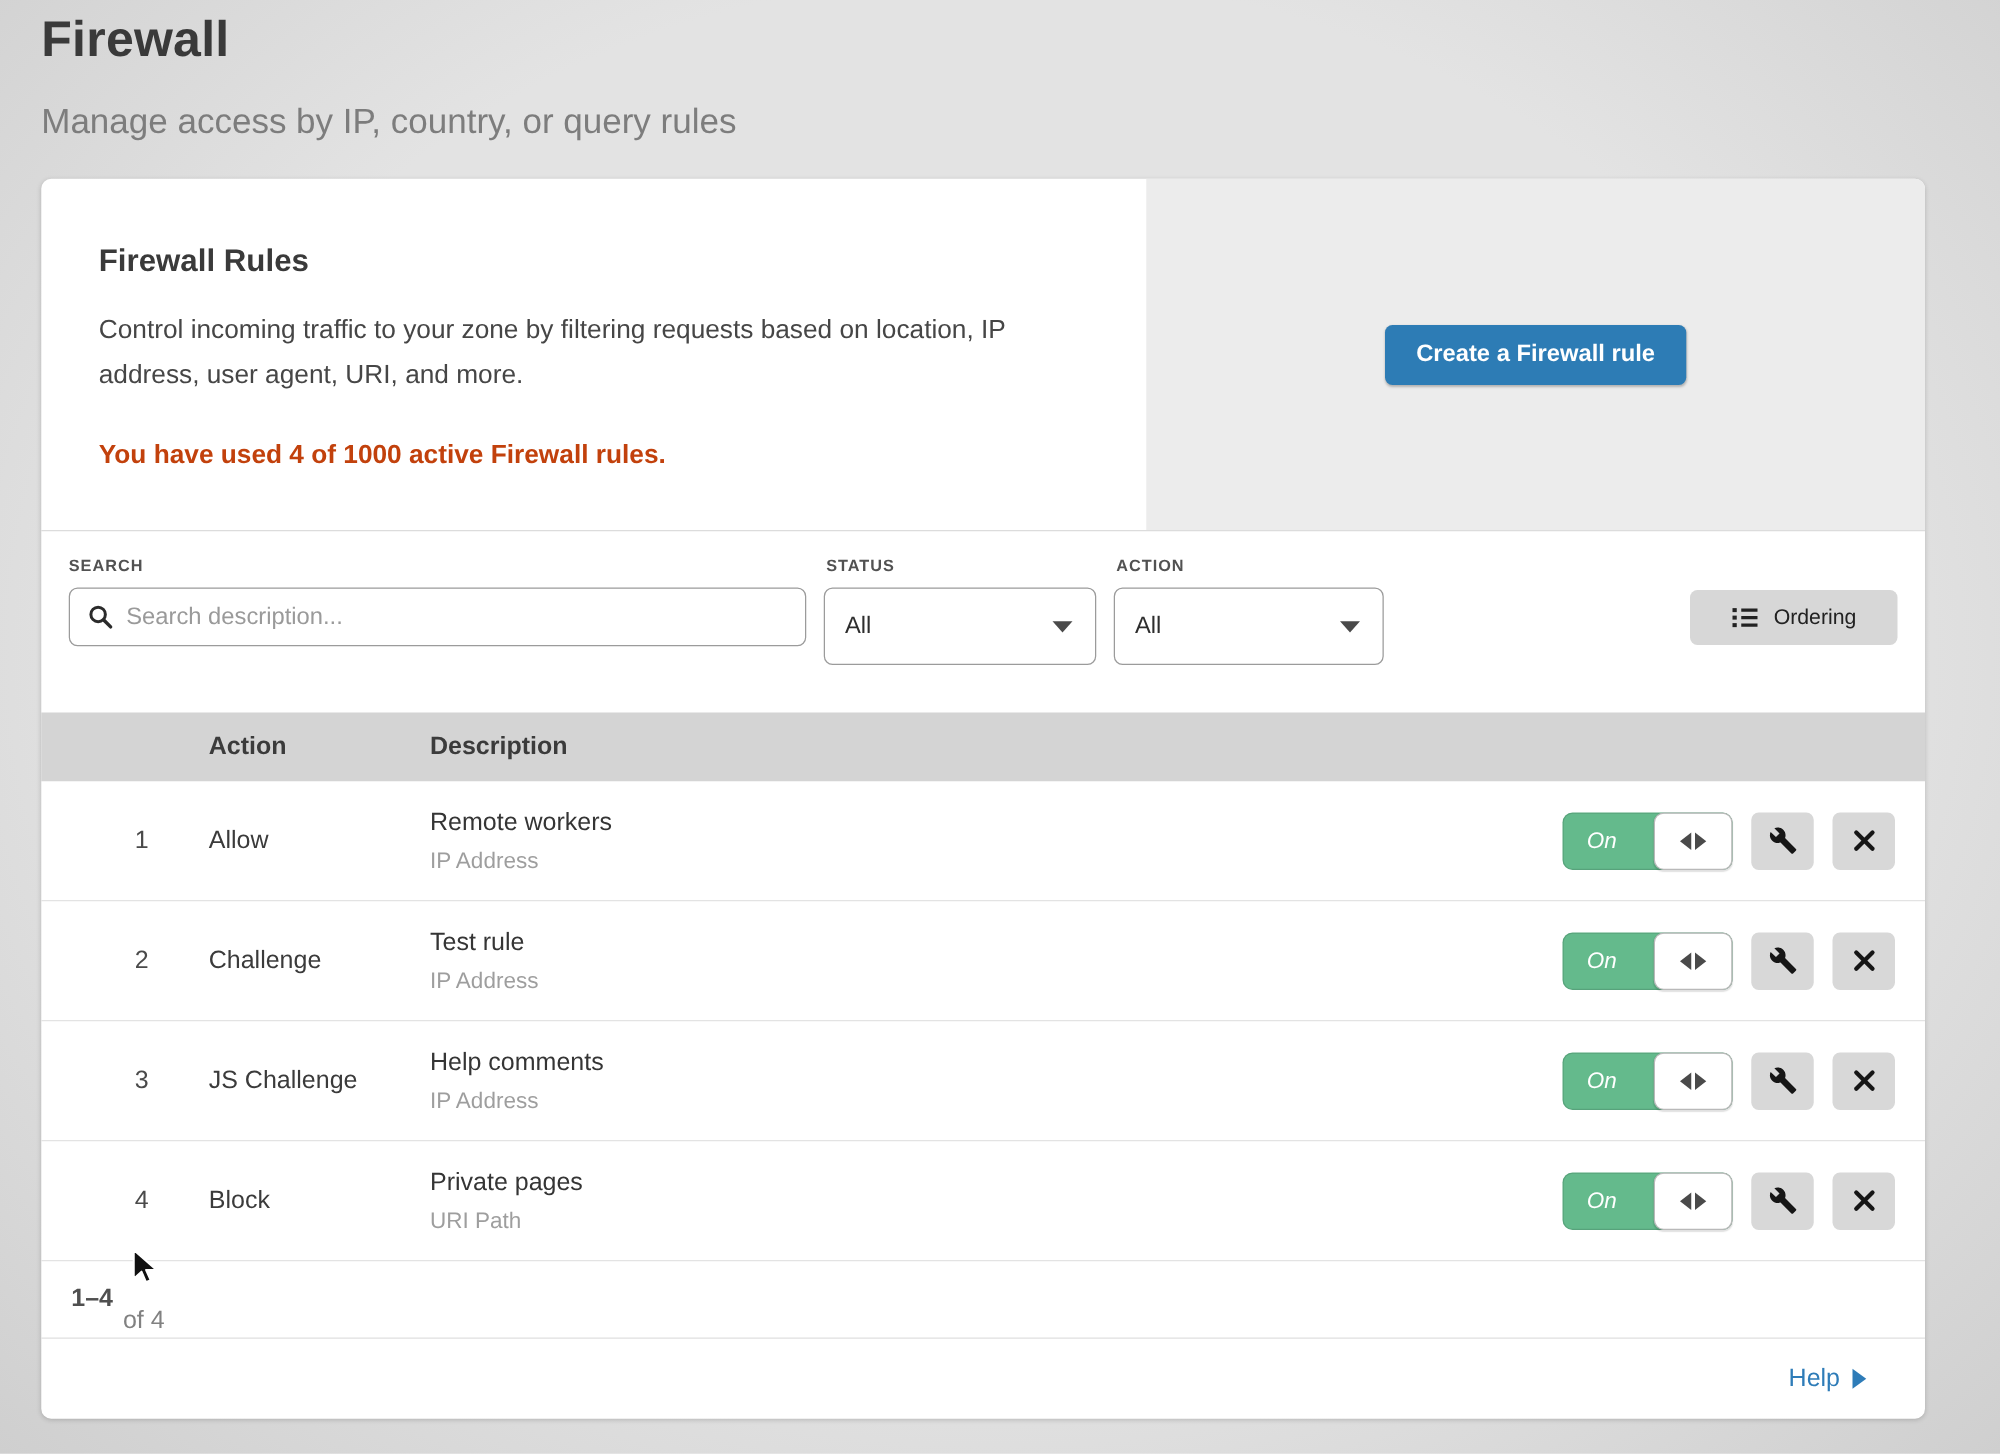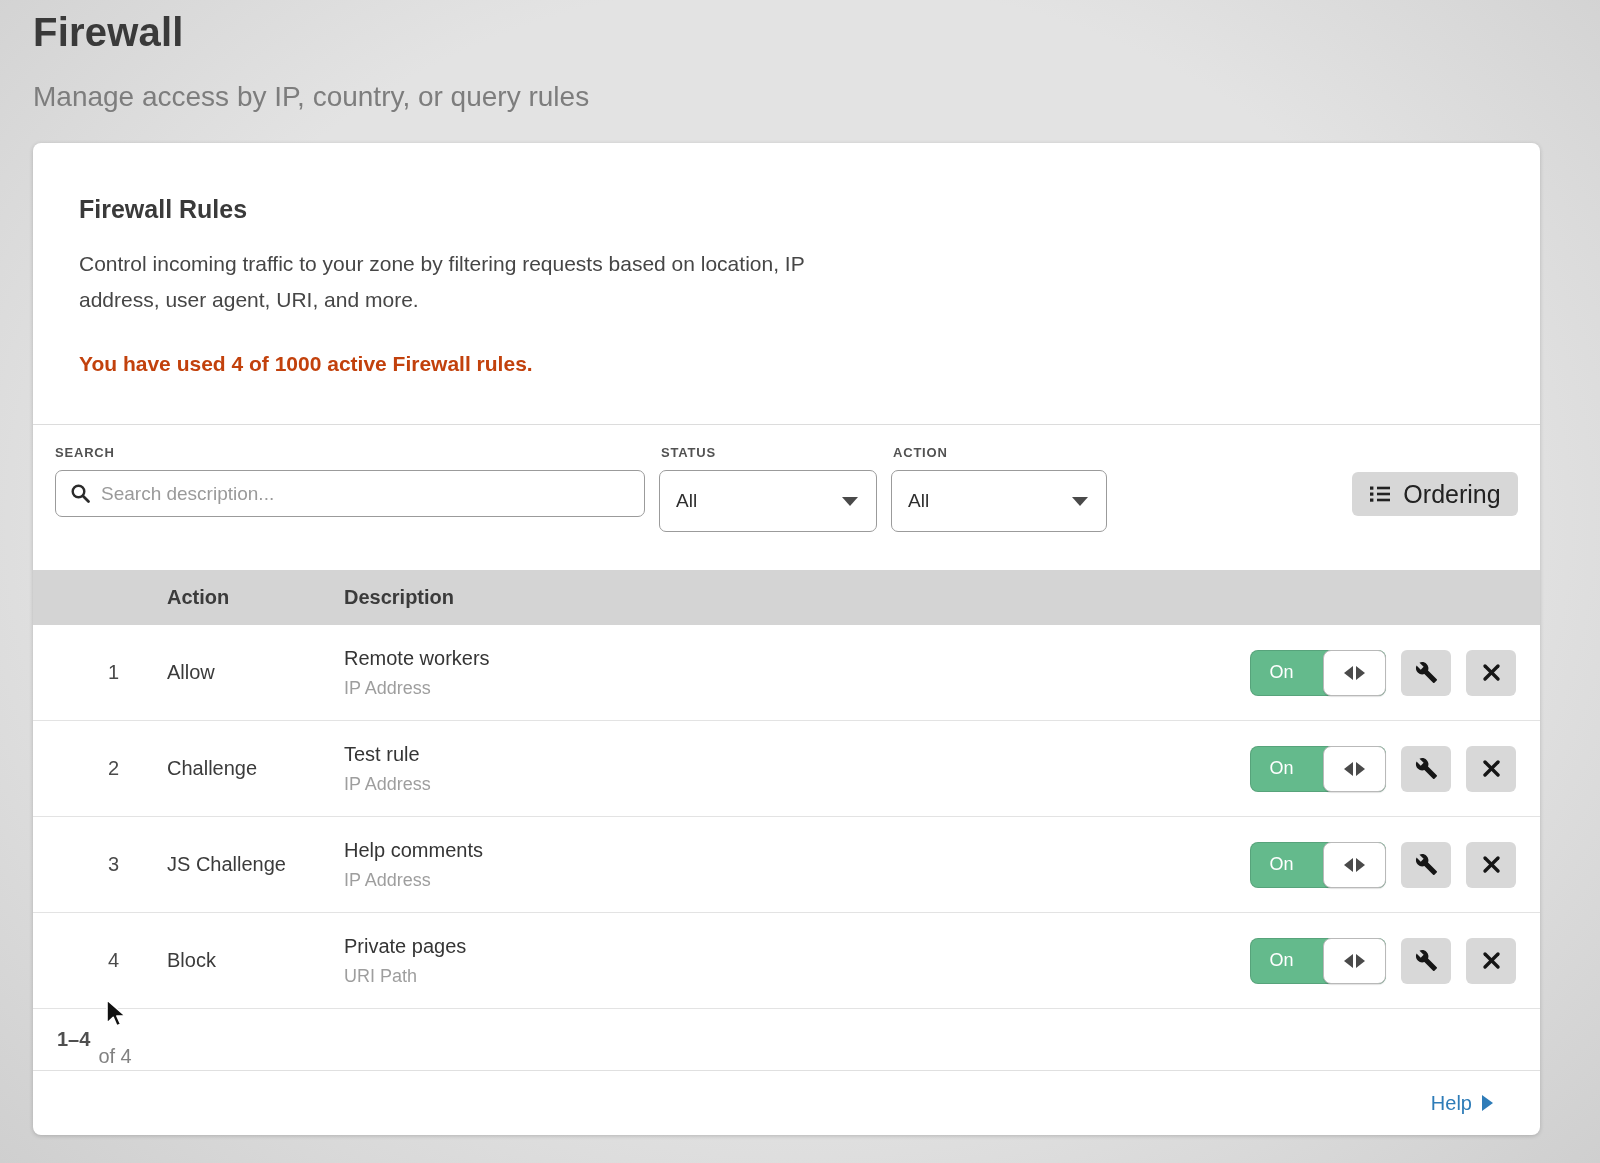--- a/index.html
+++ b/index.html
@@ -65,39 +65,39 @@
   .select-status { width:218px; margin-left:14px; }
   .select-action { width:216px; margin-left:14px; }
   .caret-down {
     width:0; height:0; border-left:8px solid transparent; border-right:8px solid transparent;
     border-top:9px solid #4a4a4a;
   }
   .ordering-btn {
     margin-left:auto; margin-top:27px; height:44px; width:166px;
     background:#d7d7d7; border:none; border-radius:6px; cursor:pointer;
     display:flex; align-items:center; justify-content:center; gap:12px;
-    font-family:inherit; font-size:25px; color:#222; margin-right:0;
+    font-family:inherit; font-size:17px; color:#222; margin-right:0;
   }
 
   
   .tbl-grid { display:grid; grid-template-columns:134px 177px 1fr 290px; align-items:center; }
   .tbl-header {
     height:55px; background:#d4d4d4; font-size:20px; font-weight:700; color:#3b3b3b;
   }
   .tbl-row { height:96px; border-bottom:1px solid #e3e3e3; }
   .row-num { text-align:right; padding-right:48px; font-size:20px; color:#4a4a4a; }
   .row-action { font-size:20px; color:#3b3b3b; }
   .row-desc-title { font-size:20px; color:#353535; }
   .row-desc-type { margin-top:8px; font-size:18px; color:#9e9e9e; }
   .row-controls { display:flex; align-items:center; justify-content:flex-end; padding-right:24px; gap:15px; }
 
   
   .toggle {
     position:relative; width:148px; height:46px; background:#64ba8c;
-    border-radius:8px; cursor:pointer; box-shadow:inset 0 0 0 1px rgba(0,0,0,0.12);
+    border-radius:8px; cursor:pointer; box-shadow:inset 0 0 0 1px rgba(0,0,0,0.12);font-style:italic;
   }
   .toggle-on-label {
     position:absolute; left:0; top:0; width:63px; height:46px;
     display:flex; align-items:center; justify-content:center;
     color:#fff; font-size:18px; font-weight:500;
   }
   .toggle-knob {
     position:absolute; right:0; top:0; width:63px; height:46px; background:#fff;
     border:1px solid #b9b9b9; border-radius:8px;
     display:flex; align-items:center; justify-content:center; gap:3px;
@@ -141,20 +141,23 @@
   <div class="page-subtitle">Manage access by IP, country, or query rules</div>
 </div>
 
 <div class="card">
 
   <div class="card-top">
     <div class="card-top-left">
       <div class="card-heading">Firewall Rules</div>
       <div class="card-desc">Control incoming traffic to your zone by filtering requests based on location, IP address, user agent, URI, and more.</div>
       <div class="card-usage">You have used 4 of 1000 active Firewall rules.</div>
+    </div>
+    <div class="card-top-right">
+      <button class="create-btn">Create a Firewall rule</button>
     </div>
   </div>
 
   <div class="filters">
     <div class="filter-group">
       <div class="filter-label">SEARCH</div>
       <div class="search-box">
         <span style="display:flex;">
           <svg width="21" height="21" viewBox="0 0 21 21">
               <circle cx="8.5" cy="8.5" r="5.8" fill="none" stroke="#2b2b2b" stroke-width="2.4"></circle>

